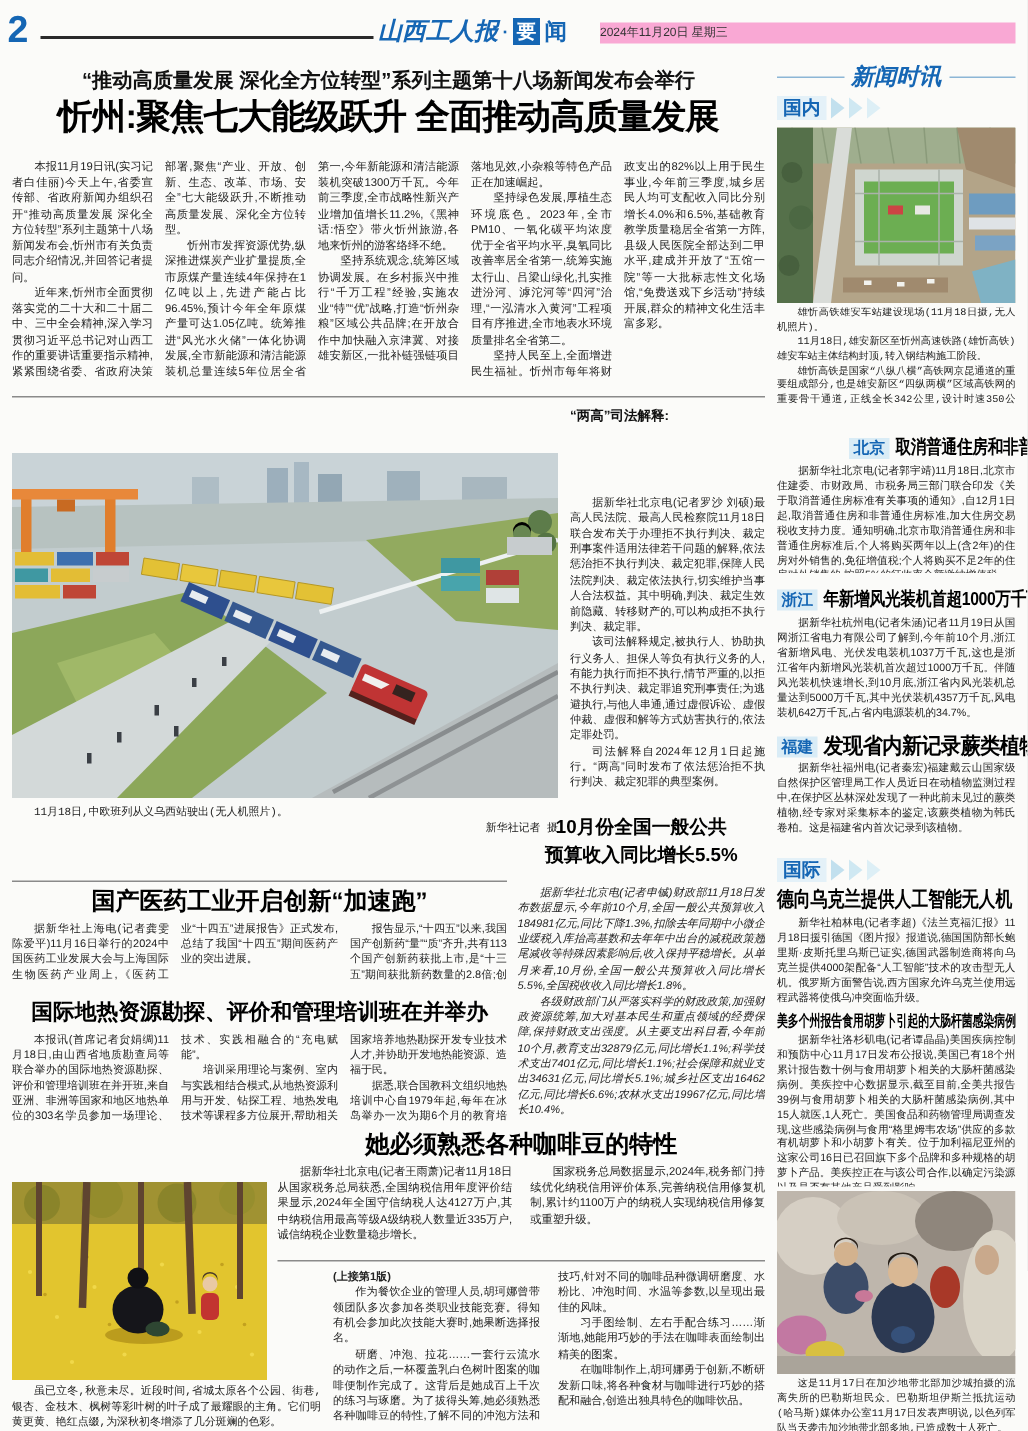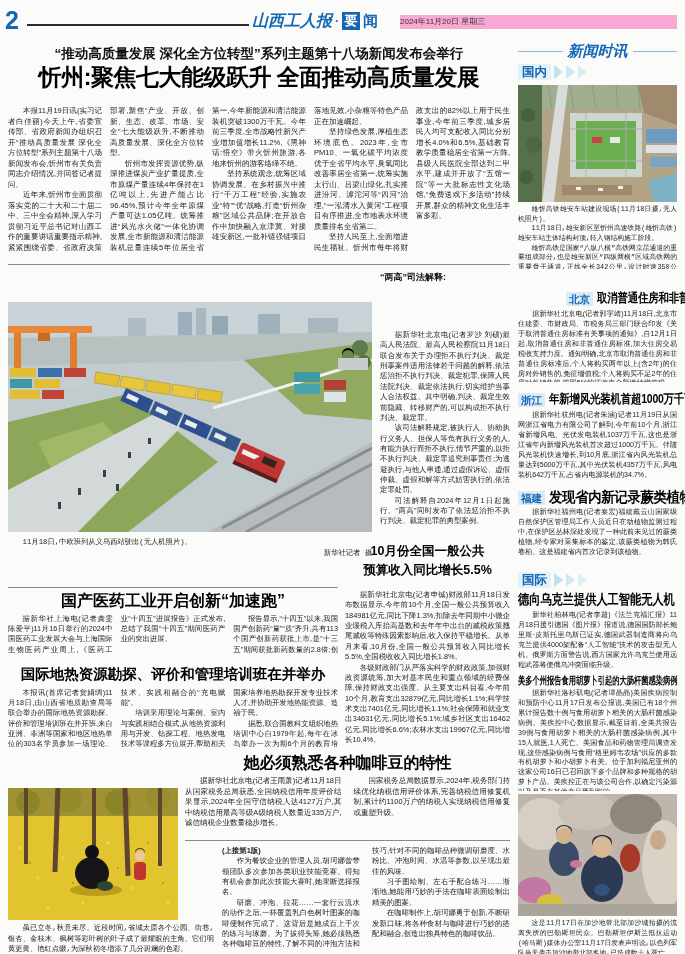--- a/index.html
+++ b/index.html
@@ -37,21 +37,21 @@
   #rule1{left:8px;top:264px;width:502px;}
   
   #train-photo{left:8px;top:302px;width:364px;height:230px;}
   #train-cap{left:8px;top:537px;width:364px;height:50px;}
   #court{left:380px;top:271px;width:130px;}
   #court .kick{font-size:9px;font-weight:bold;color:#111;}
   #court .hl{font-size:14px;font-weight:900;line-height:1.3;color:#000;margin-top:2px;white-space:nowrap;}
   #court-body{left:380px;top:330px;width:130px;height:206px;font-size:7.4px;}
   #budget-hl{left:345px;top:542px;width:165px;text-align:center;font-size:12.5px;font-weight:900;
              line-height:1.55;color:#000;}
-  #budget-body{left:345px;top:590px;width:165px;height:166px;font-size:7.4px;}
+  #budget-body{left:345px;top:590px;width:165px;height:166px;font-size:7.4px;font-style:italic;}
   #rule2{left:8px;top:587px;width:330px;}
   
   #pharma-hl{left:8px;top:591px;width:330px;text-align:center;font-size:16px;font-weight:900;color:#000;white-space:nowrap;}
   #pharma-body{left:8px;top:614px;width:330px;height:50px;font-size:7.3px;}
   #geo-hl{left:8px;top:665px;width:330px;text-align:center;font-size:14.5px;font-weight:900;color:#000;white-space:nowrap;}
   #geo-body{left:8px;top:688px;width:330px;height:66px;font-size:7.3px;}
   
   #tax-hl{left:185px;top:753px;width:325px;text-align:center;font-size:16px;font-weight:900;color:#000;}
   #tax-body{left:185px;top:776px;width:325px;height:60px;}
   #rule3{left:185px;top:840px;width:325px;}

